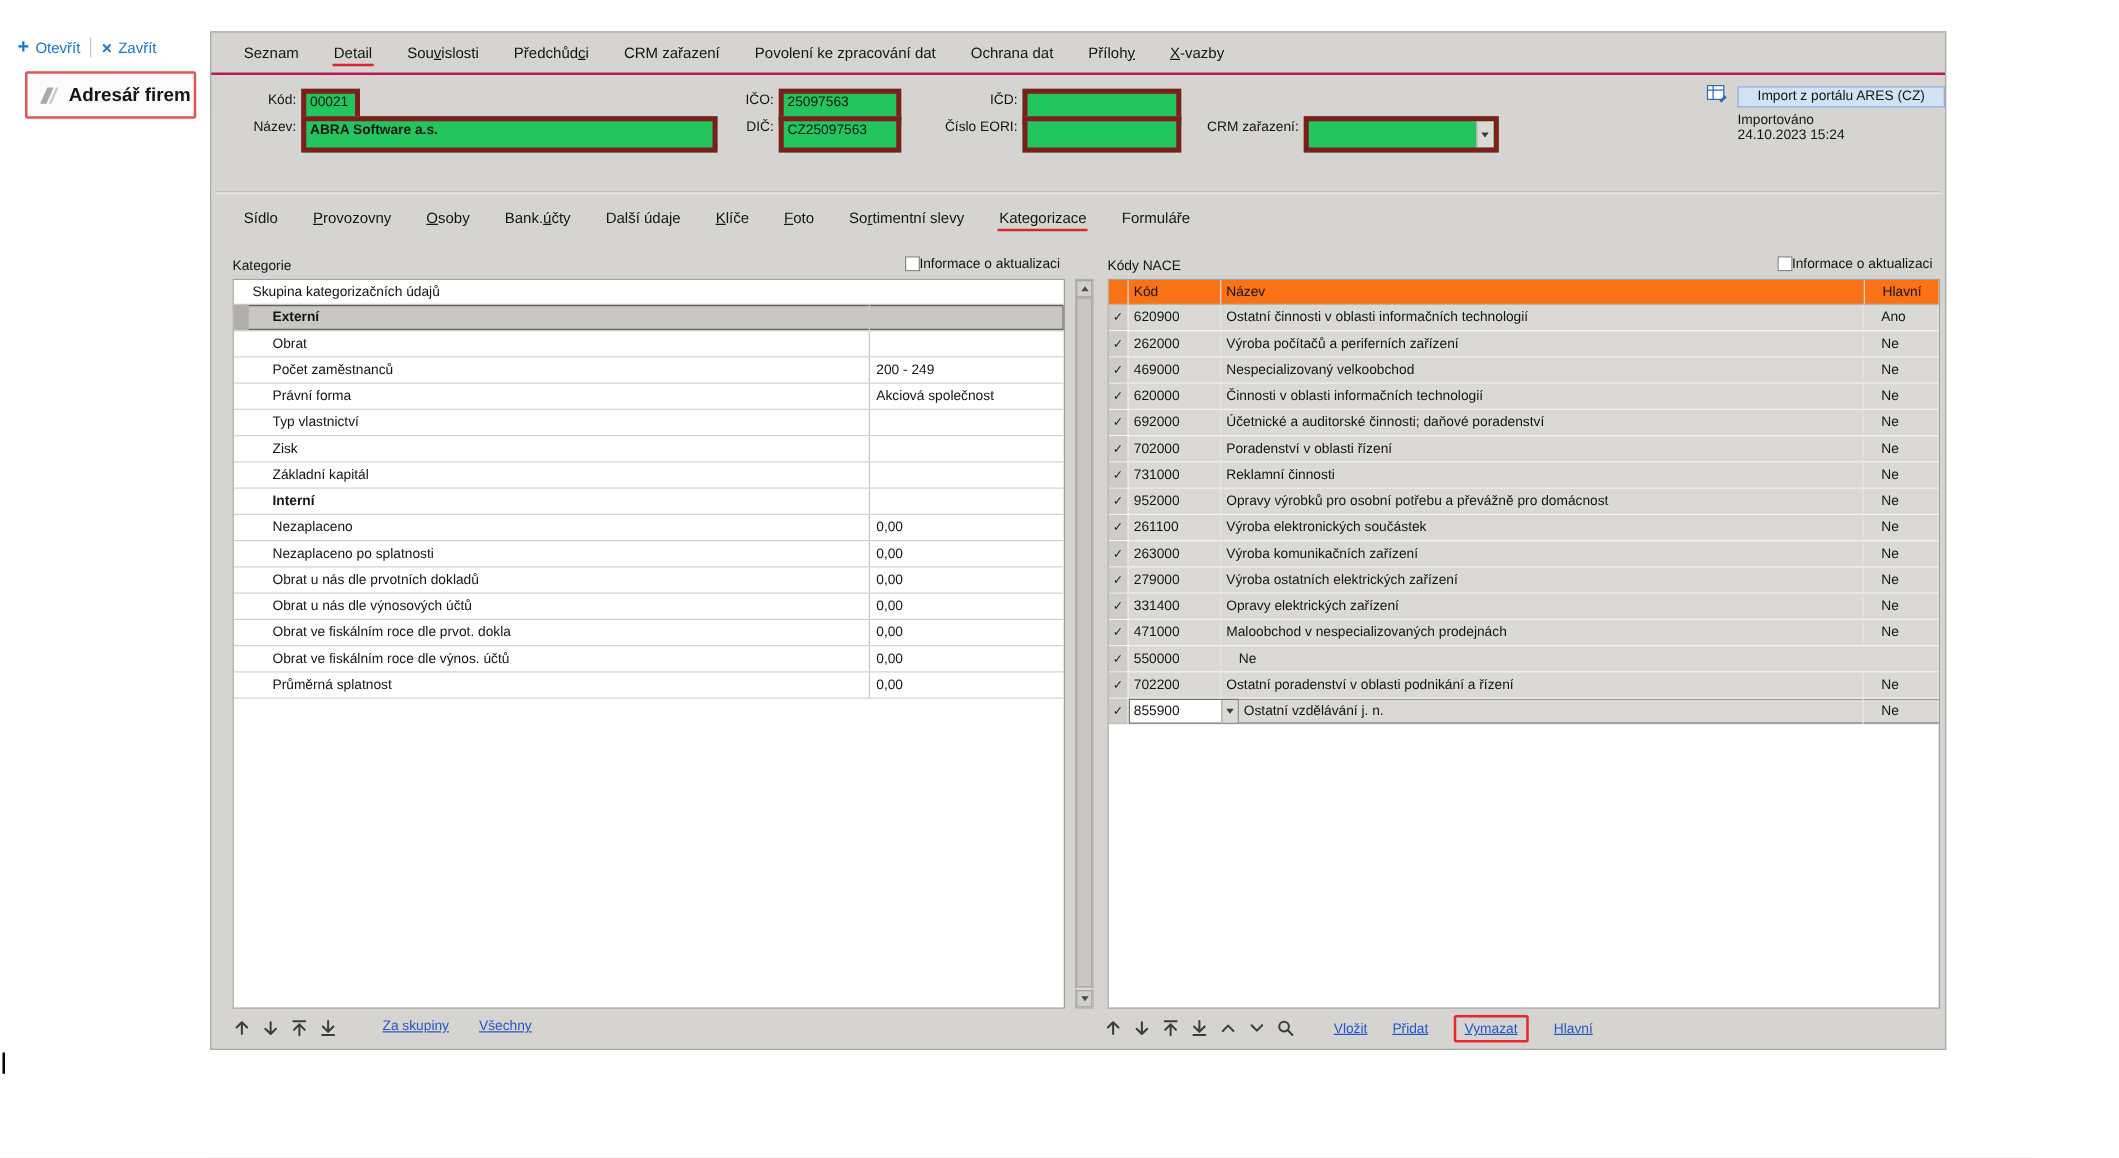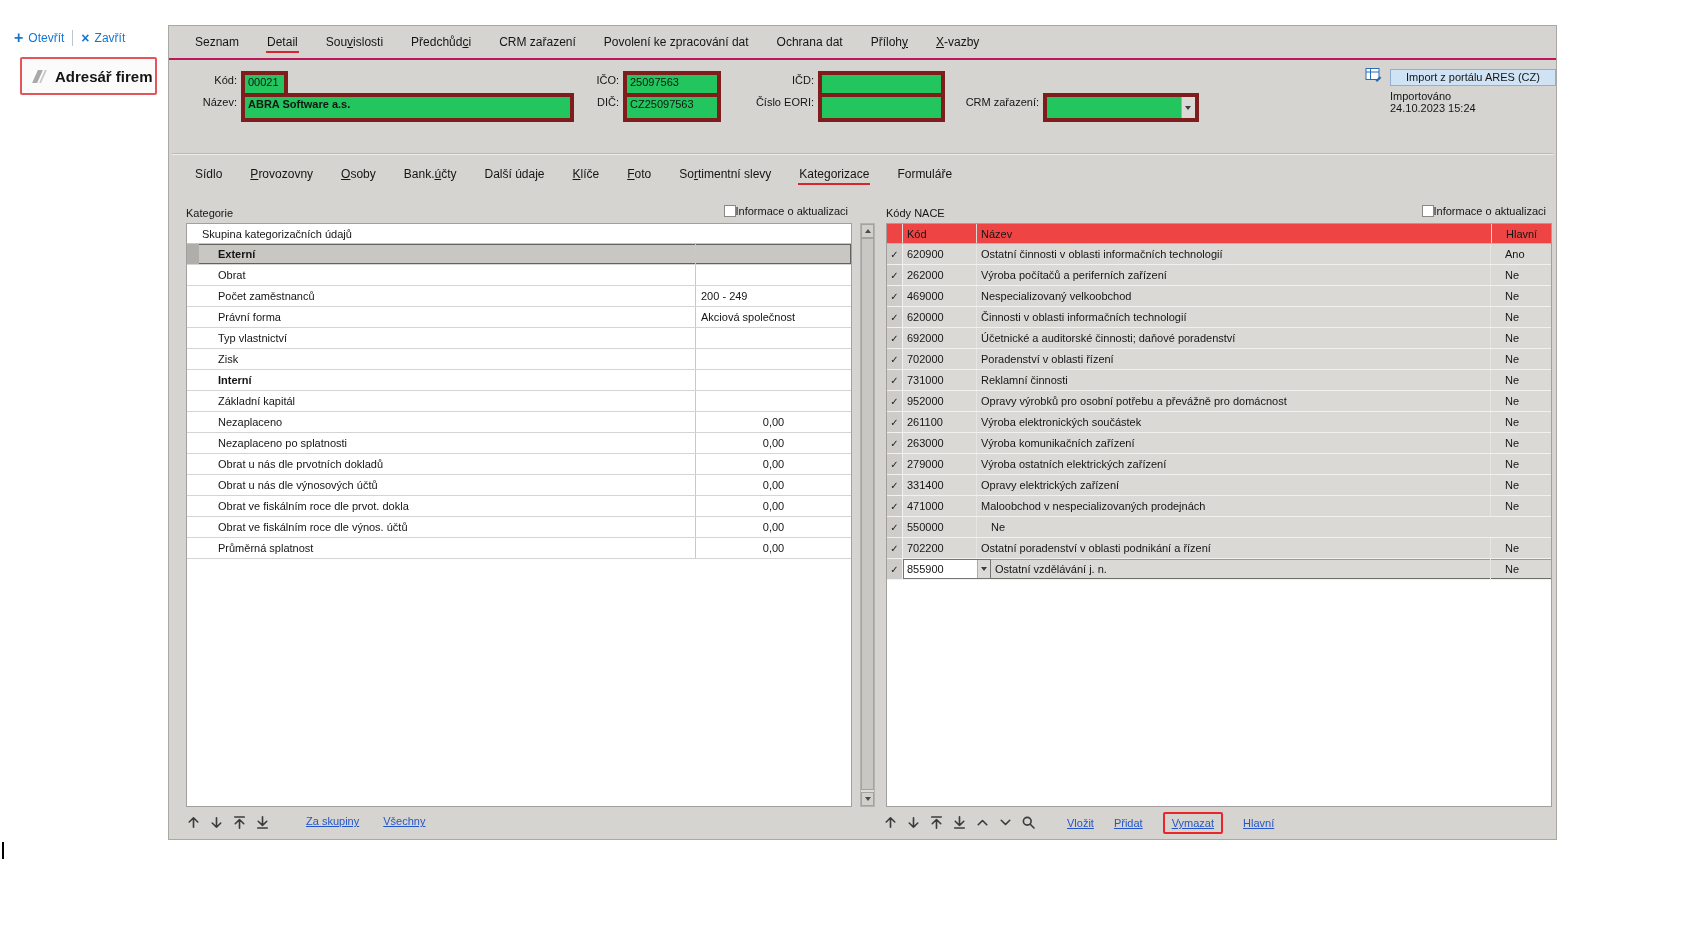--- a/index.html
+++ b/index.html
@@ -48,26 +48,26 @@
 
 
 .table{position:absolute;top:197px;width:666px;height:584px;background:#fff;border:1px solid #a29f9c;overflow:hidden;}
 #cat-table{left:17px;}
 #nace-table{left:717px;}
 .cat-header{height:20px;line-height:20px;padding-left:15px;border-bottom:1px solid #c8c6c2;}
 .cat-row{display:flex;height:21px;line-height:20px;border-bottom:1px solid #d6d4d0;cursor:pointer;}
 .cat-gutter{width:12px;flex:none;}
 .cat-label{flex:1;padding-left:19px;overflow:hidden;white-space:nowrap;}
 .cat-value{width:156px;flex:none;border-left:1px solid #ccc9c5;padding:0 5px;overflow:hidden;white-space:nowrap;}
-.cat-value.num{text-align:center;margin-left:44px;}
+.cat-value.num{text-align:left;margin-left:44px;}
 .cat-row.bold{font-weight:bold;}
 .cat-row.selected{background:#c9c7c4;box-shadow:inset 0 0 0 1px #64625f;}
 .cat-row.selected .cat-gutter{background:#b0aeab;}
 
-.nace-header{display:flex;height:20px;line-height:20px;border-bottom:1px solid #b8b6b2;background:#ef4444;}
+.nace-header{display:flex;height:20px;line-height:20px;border-bottom:1px solid #b8b6b2;background:#f97316;}
 .nace-header .h-gutter{width:16px;flex:none;border-right:1px solid #dddbd8;}
 .nace-header .h-code{width:74px;flex:none;padding-left:4px;border-right:1px solid #dddbd8;cursor:pointer;}
 .nace-header .h-name{flex:1;padding-left:4px;cursor:pointer;}
 .nace-header .h-main{width:60px;flex:none;padding-left:14px;border-left:1px solid #dddbd8;cursor:pointer;}
 .nace-row{display:flex;height:21px;line-height:20px;background:#dbd9d6;border-bottom:1px solid #f2f1ef;cursor:pointer;}
 .nace-gutter{width:16px;flex:none;background:#ceccc9;border-right:1px solid #f2f1ef;text-align:center;}
 .check{font-size:10px;color:#222;line-height:20px;}
 .nace-code{width:74px;flex:none;padding-left:4px;border-right:1px solid #e7e5e2;}
 .nace-name{flex:1;padding-left:4px;overflow:hidden;white-space:nowrap;border-right:1px solid #e7e5e2;}
 .nace-main{width:60px;flex:none;padding-left:14px;}
@@ -212,28 +212,28 @@
         <div class="cat-row">
           <div class="cat-gutter"></div>
           <div class="cat-label">Typ vlastnictví</div>
           <div class="cat-value"></div>
         </div>
         <div class="cat-row">
           <div class="cat-gutter"></div>
           <div class="cat-label">Zisk</div>
           <div class="cat-value"></div>
         </div>
+        <div class="cat-row">
+          <div class="cat-gutter"></div>
+          <div class="cat-label">Základní kapitál</div>
+          <div class="cat-value"></div>
+        </div>
         <div class="cat-row bold">
           <div class="cat-gutter"></div>
           <div class="cat-label">Interní</div>
-          <div class="cat-value"></div>
-        </div>
-        <div class="cat-row">
-          <div class="cat-gutter"></div>
-          <div class="cat-label">Základní kapitál</div>
           <div class="cat-value"></div>
         </div>
         <div class="cat-row">
           <div class="cat-gutter"></div>
           <div class="cat-label">Nezaplaceno</div>
           <div class="cat-value num">0,00</div>
         </div>
         <div class="cat-row">
           <div class="cat-gutter"></div>
           <div class="cat-label">Nezaplaceno po splatnosti</div>

